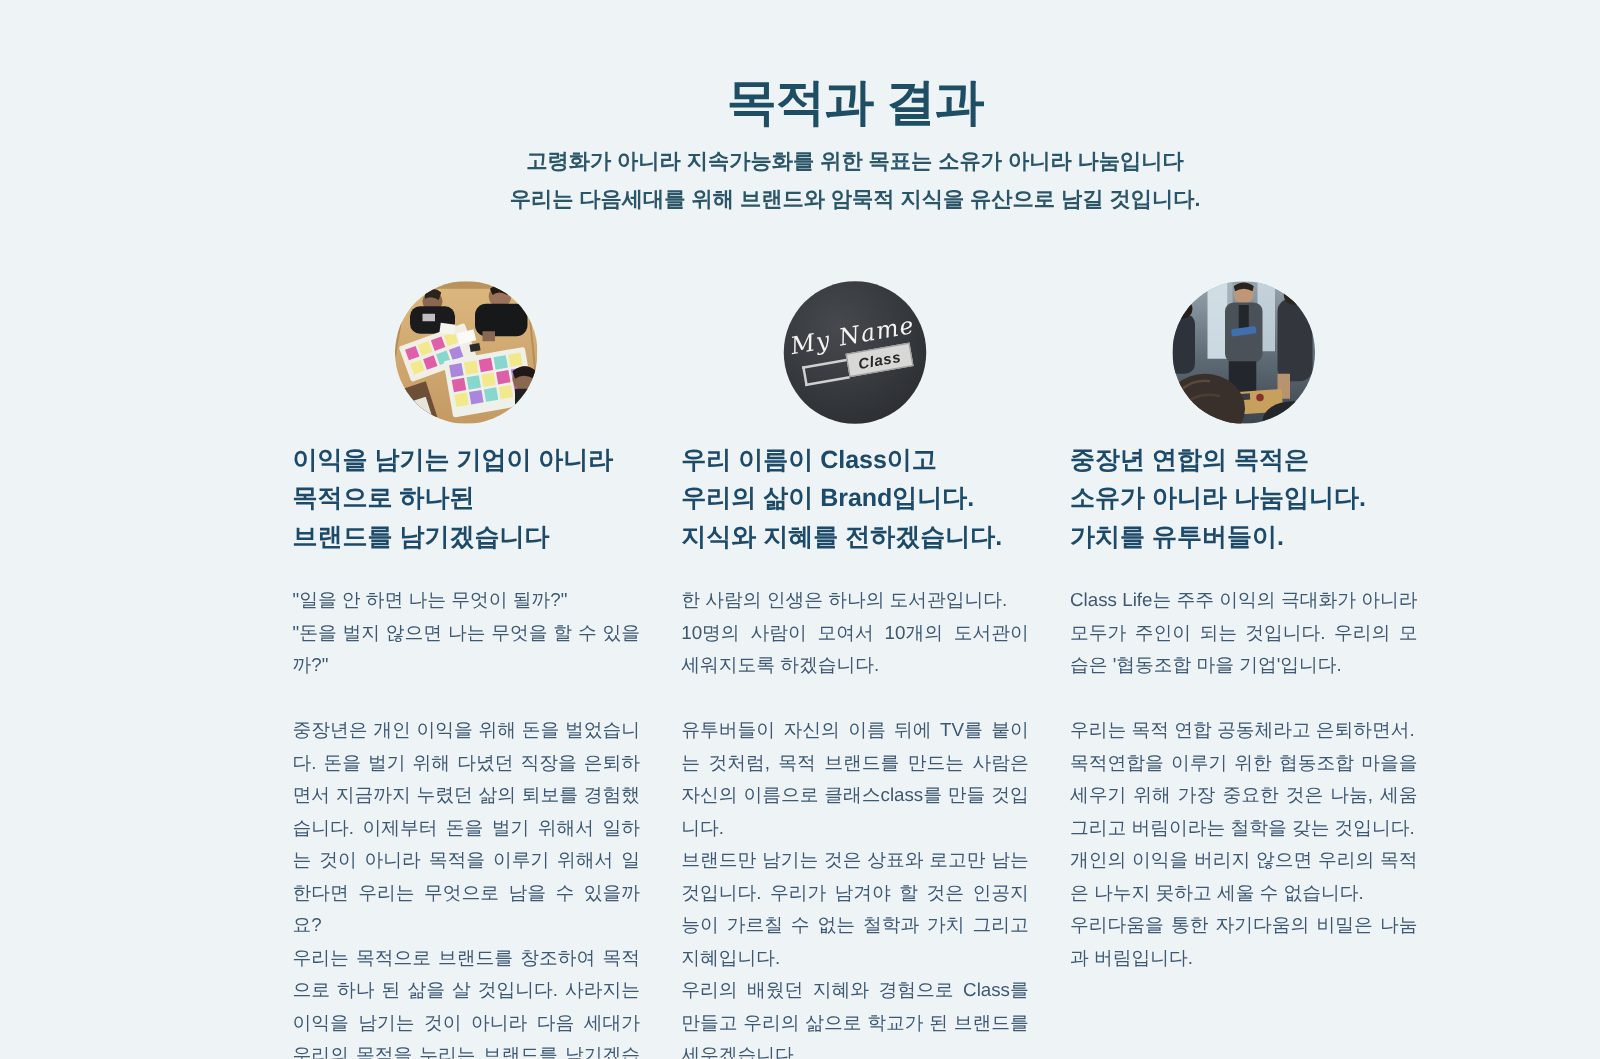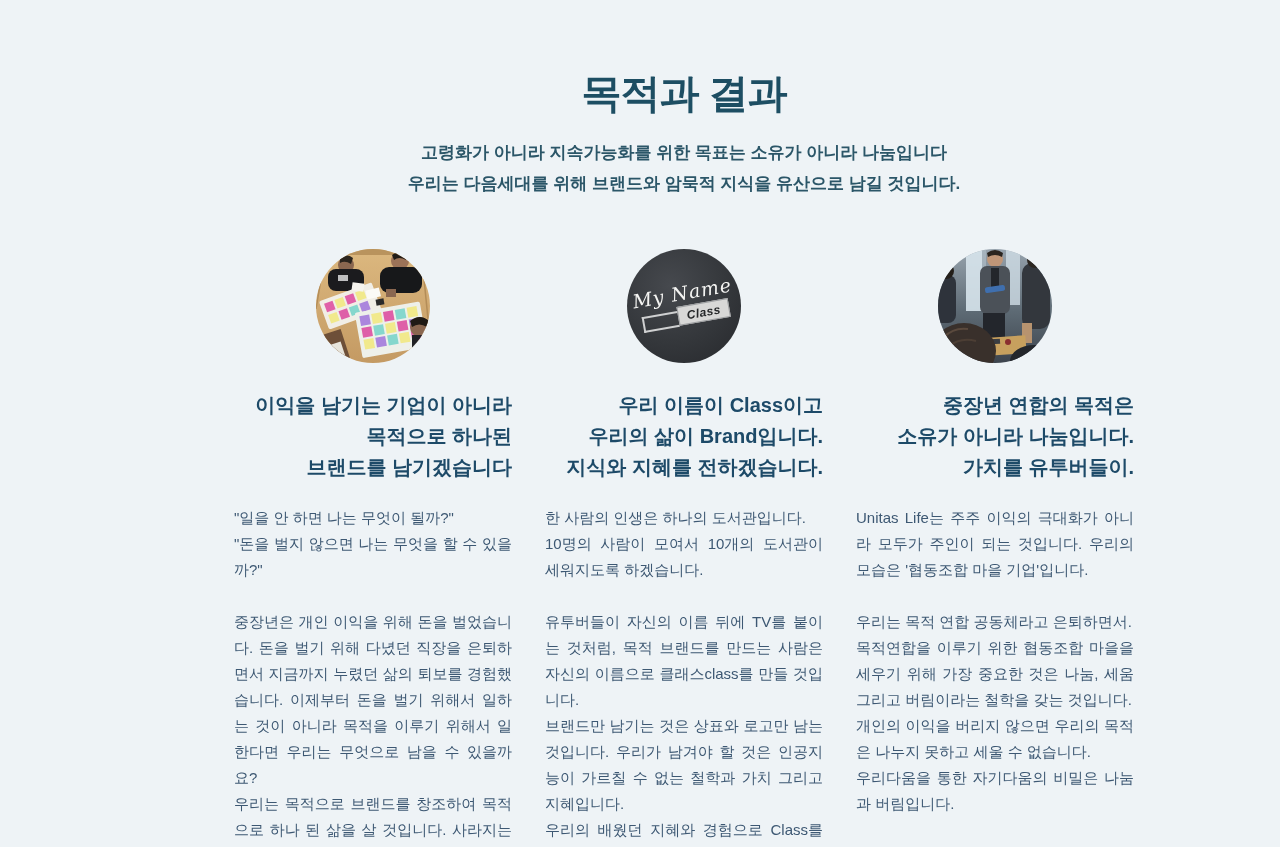--- a/index.html
+++ b/index.html
@@ -17,21 +17,21 @@
     width: 900px;
     margin-left: 234px;
     padding-top: 50px;
   }
   .page-title {
     text-align: center;
     font-size: 40px;
     font-weight: 800;
     letter-spacing: -1px;
     color: #1d4e63;
-    margin: 16px;
+    margin: 4px;
   }
   .subtitle {
     text-align: center;
     font-size: 17px;
     line-height: 31px;
     font-weight: 600;
     color: #2b5668;
     white-space: pre-line;
   }
   .columns {
@@ -45,27 +45,27 @@
   .circle-media {
     width: 114px;
     height: 114px;
     border-radius: 50%;
     overflow: hidden;
     margin: 0 auto;
     position: relative;
   }
   .circle-media svg { display: block; }
   .col-heading {
-    margin-top: 27px;
+    margin-top: 14px;
     height: 93px;
     font-size: 20px;
     line-height: 31px;
     font-weight: 700;
     color: #1d4a68;
-    text-align: right;
+    text-align: left;
     white-space: pre-line;
   }
   .col-body {
     margin-top: 22px;
   }
   .col-body p {
     margin: 0 0 26px 0;
     font-size: 15px;
     line-height: 26px;
     font-weight: 500;
@@ -276,21 +276,21 @@
           <path d="M6 88 q10 -10 24 -8" stroke="#5a493d" stroke-width="2" fill="none"></path>
           <path d="M10 98 q12 -10 28 -6" stroke="#4c3e34" stroke-width="2" fill="none"></path>
 
           <ellipse cx="96" cy="112" rx="24" ry="16" fill="#23262b"></ellipse>
         </svg>
       </div>
       <div class="col-heading">중장년 연합의 목적은
 소유가 아니라 나눔입니다.
 가치를 유투버들이.</div>
       <div class="col-body">
-        <p>Unitas Life는 주주 이익의 극대화가 아니라 모두가 주인이 되는 것입니다. 우리의 모습은 '협동조합 마을 기업'입니다.</p>
+        <p>Class Life는 주주 이익의 극대화가 아니라 모두가 주인이 되는 것입니다. 우리의 모습은 '협동조합 마을 기업'입니다.</p>
         <p>우리는 목적 연합 공동체라고 은퇴하면서.
 목적연합을 이루기 위한 협동조합 마을을 세우기 위해 가장 중요한 것은 나눔, 세움 그리고 버림이라는 철학을 갖는 것입니다.
 개인의 이익을 버리지 않으면 우리의 목적은 나누지 못하고 세울 수 없습니다.
 우리다움을 통한 자기다움의 비밀은 나눔과 버림입니다.</p>
       </div>
     </div>
 
   </div>
 </div>
 

